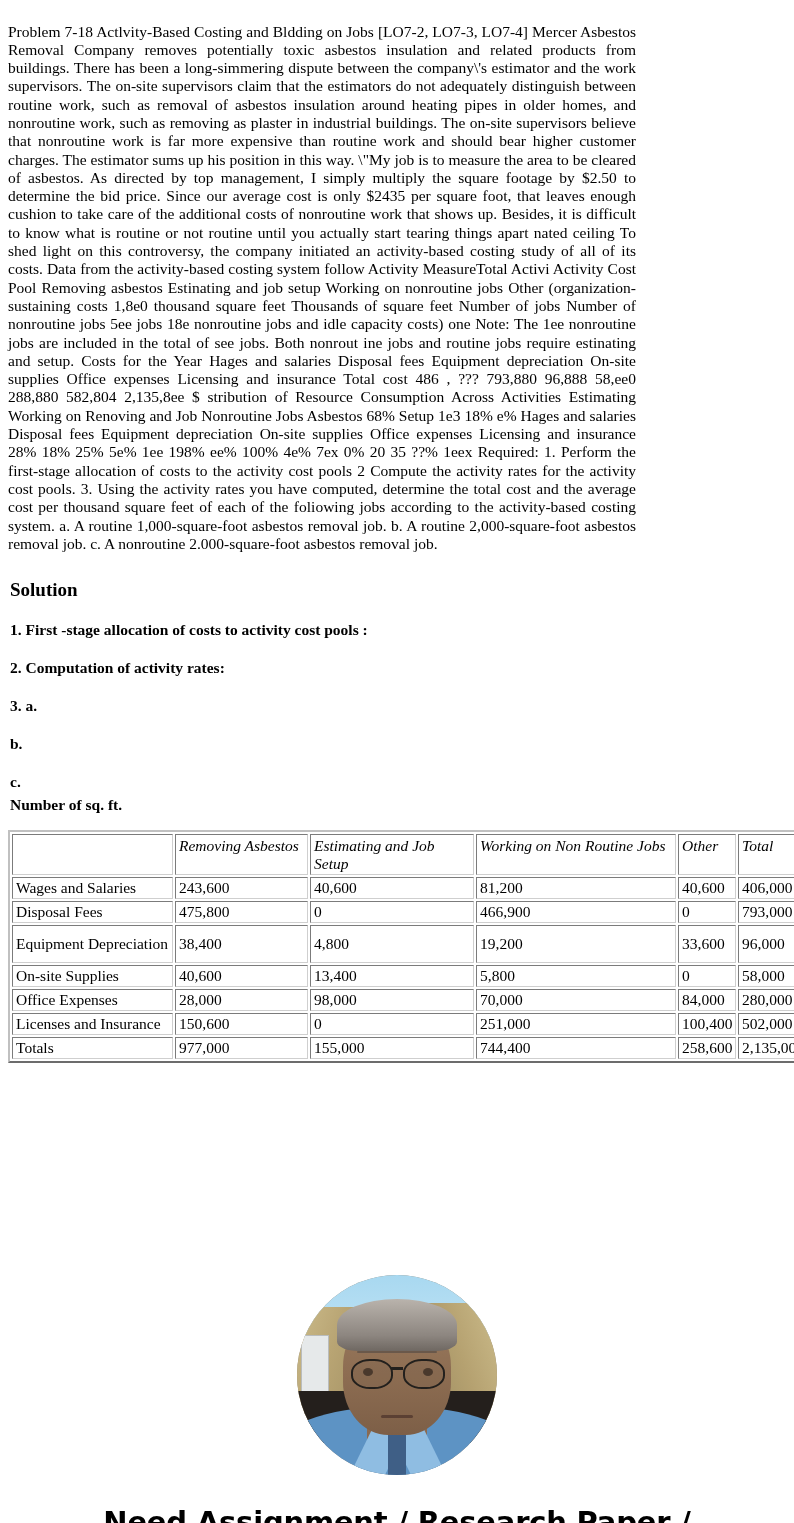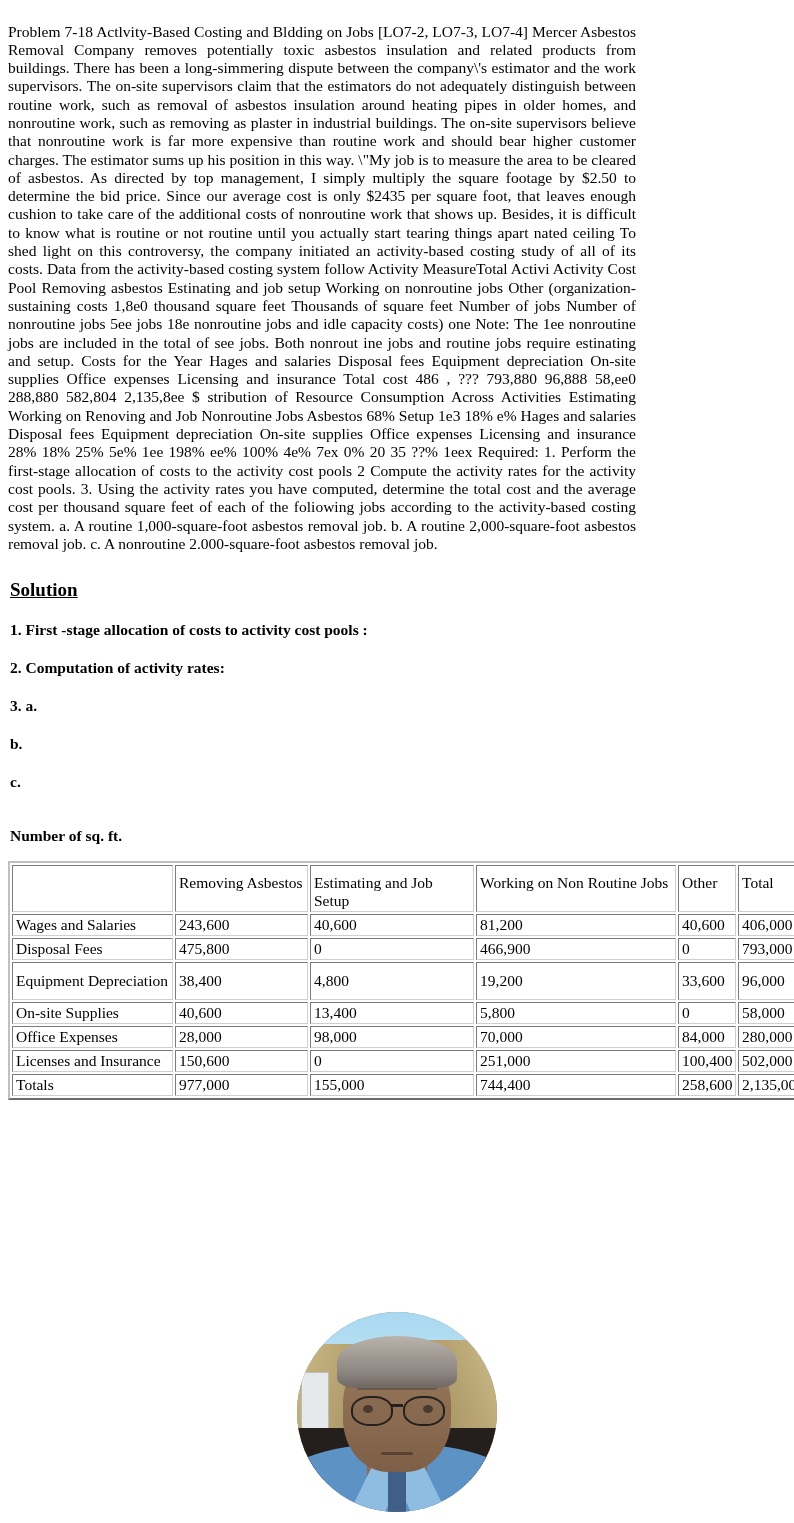--- a/index.html
+++ b/index.html
@@ -27,30 +27,29 @@
     text-justify: inter-word;
     padding: 7px 8px 0 8px;
     box-sizing: border-box;
     width: 644px;
   }
   .solution-heading {
     font-size: 19px;
     font-weight: bold;
     margin: 26px 0 0 10px;
     line-height: 22px;
-    text-decoration: underline;
   }
   .step-line {
     font-size: 15.5px;
     line-height: 18px;
     margin: 20px 0 0 10px;
     font-weight: bold;
   }
   .step-line.tight {
-    margin-top: 36px;
+    margin-top: 5px;
   }
   
   .cost-table {
     border-collapse: separate;
     border-spacing: 2px;
     border: 2px outset #c0c0c0;
     margin: 16px 0 0 8px;
     width: 778px;
     table-layout: fixed;
     background: #ffffff;
@@ -67,21 +66,21 @@
     font-family: "Liberation Serif", "DejaVu Serif", serif;
     overflow: hidden;
   }
   .col-label   { width: 161px; }
   .col-c1      { width: 133px; }
   .col-c2      { width: 164px; }
   .col-c3      { width: 200px; }
   .col-c4      { width: 58px;  }
   .col-c5      { width: 62px;  }
 
-  .hdr-row td { vertical-align: top; padding-top: 8px; }
+  .hdr-row td { vertical-align: top; padding-top: 2px; font-style: italic; }
   .hdr-row { height: 38px; }
   .row-tall { height: 38px; }
   .row-tall td { vertical-align: middle; }
   .row-std { height: 22px; }
 
   
   .avatar-wrap {
     margin-top: 212px;
     display: flex;
     justify-content: center;

